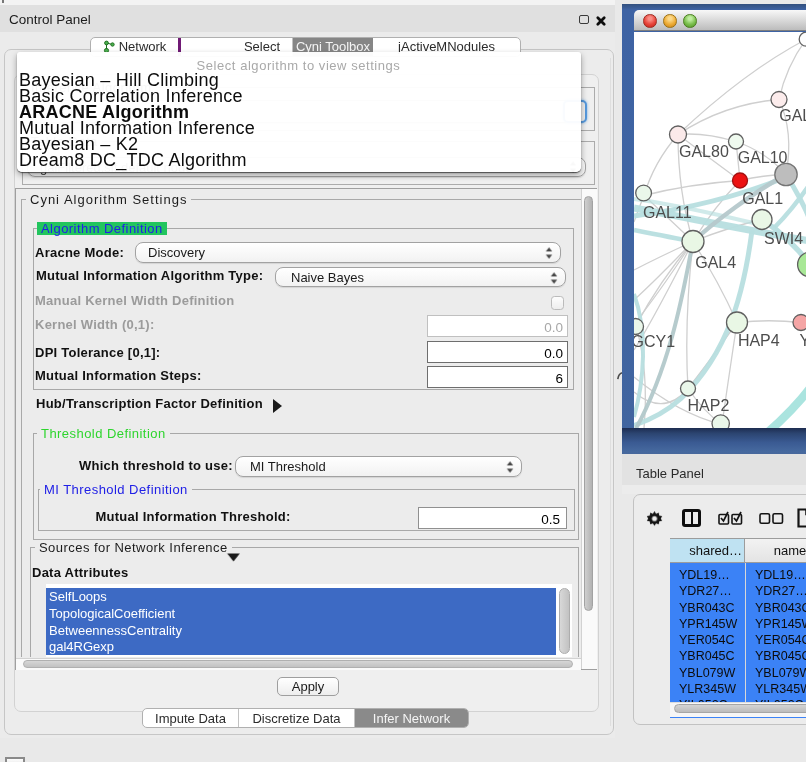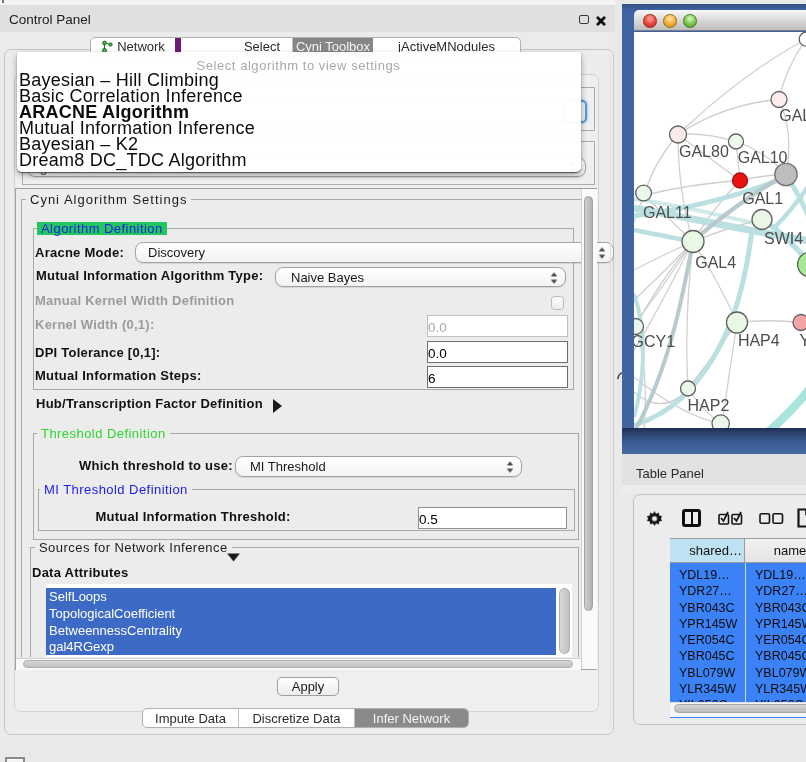--- a/index.html
+++ b/index.html
@@ -4,21 +4,21 @@
 <style>
 html,body{margin:0;padding:0;}
 body{width:806px;height:762px;background:#e9e9e9;font-family:"Liberation Sans",sans-serif;overflow:hidden;position:relative;-webkit-font-smoothing:antialiased;transform:translateZ(0);}
 *{-webkit-font-smoothing:antialiased;}
 body *{transform:translateZ(0);}
 .abs{position:absolute;}
 .lbl{position:absolute;font-size:13px;color:#111;white-space:nowrap;line-height:14px;}
 .b{font-weight:bold;letter-spacing:0.25px;}
 .combo{position:absolute;background:linear-gradient(#ffffff,#f2f2f2);border:1px solid #a2a2a2;border-radius:8px;box-sizing:border-box;font-size:13px;color:#1a1a1a;box-shadow:0 1px 1px rgba(0,0,0,0.1);}
 .combo .tx{position:absolute;left:12px;top:3px;white-space:nowrap;}
-.field{position:absolute;background:#fff;box-sizing:border-box;font-size:13px;text-align:left;}
+.field{position:absolute;background:#fff;box-sizing:border-box;font-size:13px;text-align:right;}
 .gtitle{position:absolute;font-size:13px;line-height:13px;padding:0 4px;white-space:nowrap;letter-spacing:0.45px;}
 .group{position:absolute;border:1px solid #a8a8a8;box-sizing:border-box;}
 .arrows{position:absolute;width:8px;height:12px;}
 </style>
 </head>
 <body>
 
 <div class="abs" style="left:0;top:0;width:615px;height:5px;background:#f3f3f3"></div>
 <div class="abs" style="left:2px;top:0;width:2px;height:3px;background:#777"></div>
 
@@ -28,21 +28,21 @@
   <svg style="position:absolute;left:595.7px;top:11px" width="10" height="10" viewBox="0 0 10 10">
       <path d="M1.8 1.8 L8.2 8.2 M8.2 1.8 L1.8 8.2" stroke="#0d0d0d" stroke-width="2.8" stroke-linecap="round"></path>
     </svg>
 </div>
 
 <div class="abs" style="left:0;top:32px;width:615px;height:706px;background:#ebebeb"></div>
 
 <div class="abs" style="left:4px;top:49px;width:610px;height:686px;background:#ececec;border:1px solid #c6c6c6;border-radius:7px;box-sizing:border-box;"></div>
 
 <div class="abs" style="left:90px;top:36.5px;width:431px;height:20.5px;background:#fff;border:1px solid #b0b0b0;border-radius:5px;box-sizing:border-box;display:flex;font-size:13px;color:#2b2b2b;">
-  <div style="width:90px;border-right:6px solid #701a75;display:flex;align-items:center;justify-content:center;box-sizing:border-box;">
+  <div style="width:90px;border-right:3px solid #701a75;display:flex;align-items:center;justify-content:center;box-sizing:border-box;">
     <svg width="12" height="13" viewBox="0 0 12 13" style="margin-right:4px">
       <path d="M3.5 10 L3.5 3 L9.5 4.5" stroke="#1c6b1c" stroke-width="1" fill="none"></path>
       <circle cx="3.5" cy="3" r="1.9" fill="#4caf50" stroke="#1c6b1c" stroke-width="0.9"></circle>
       <circle cx="9.5" cy="4.5" r="1.7" fill="#4caf50" stroke="#1c6b1c" stroke-width="0.9"></circle>
       <circle cx="3.5" cy="10.5" r="2.1" fill="#4caf50" stroke="#1c6b1c" stroke-width="0.9"></circle>
     </svg>Network</div>
   <div style="width:51px;border-right:4px solid #6d28d9;display:flex;align-items:center;justify-content:center;box-sizing:border-box;margin-top:44px;">Style</div>
   <div style="width:61px;border-right:1px solid #c2c2c2;display:flex;align-items:center;justify-content:center;box-sizing:border-box;">Select</div>
   <div style="width:80px;background:#868686;color:#f5f5f5;display:flex;align-items:center;justify-content:center;box-sizing:border-box;">Cyni Toolbox</div>
   <div style="flex:1;display:flex;align-items:center;justify-content:center;">jActiveMNodules</div>
@@ -64,21 +64,21 @@
 
 <div class="abs" style="left:15px;top:188px;width:582px;height:482px;border:1px solid #9f9f9f;background:#ececec;box-sizing:border-box;"></div>
 
 <div class="abs" style="left:21px;top:199px;width:569px;height:458px;border:1px solid #a9a9a9;border-bottom:none;box-sizing:border-box;"></div>
 <div class="gtitle" style="left:26px;top:193px;background:#ececec;color:#1c1c1c;letter-spacing:1px;">Cyni Algorithm Settings</div>
 
 <div class="group" style="left:33px;top:228px;width:540.5px;height:162px;"></div>
 <div class="gtitle" style="left:37px;top:222px;background:#22c55e;color:#2020e6;">Algorithm Definition</div>
 
 <div class="lbl b" style="left:35px;top:246.2px;">Aracne Mode:</div>
-<div class="combo" style="left:135px;top:242px;width:479px;height:21px;">
+<div class="combo" style="left:135px;top:242px;width:426px;height:21px;">
     <span class="tx" style="top:2px">Discovery</span>
   <svg class="arrows" style="right:7px;top:4px" viewBox="0 0 10 14">
       <path d="M5 0 L9 5 L1 5 Z M5 14 L9 9 L1 9 Z" fill="#444"></path>
     </svg>
 </div>
 <div class="lbl b" style="left:36px;top:268.5px;">Mutual Information Algorithm Type:</div>
 <div class="combo" style="left:275px;top:267px;width:291px;height:20px;">
     <span class="tx" style="left:15px;top:2px">Naive Bayes</span>
   <svg class="arrows" style="right:7px;top:4px" viewBox="0 0 10 14">
       <path d="M5 0 L9 5 L1 5 Z M5 14 L9 9 L1 9 Z" fill="#444"></path>

